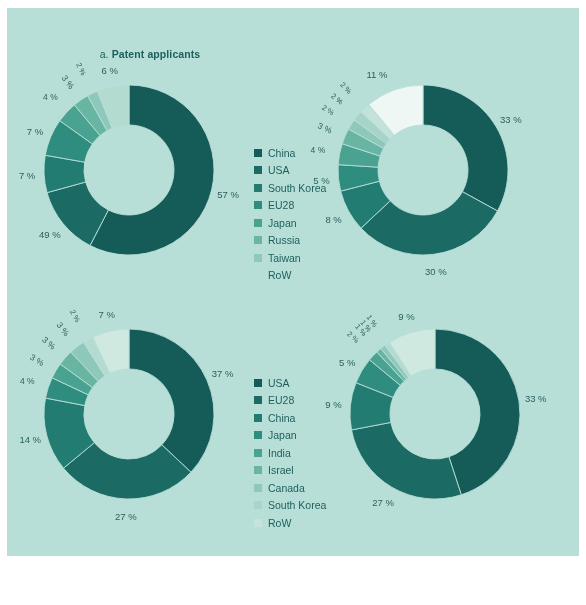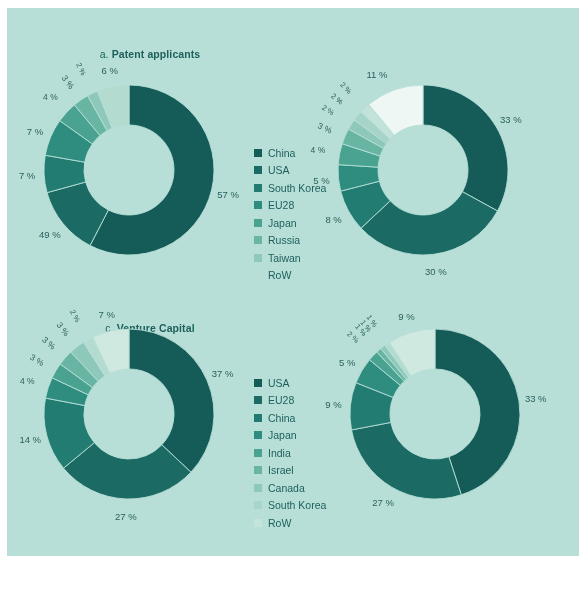--- a/index.html
+++ b/index.html
@@ -207,24 +207,20 @@
           <div class="pct-label sm" style="left: -5.10474px; top: 79.9502px;">4 %</div>
           <div class="pct-label sm" style="left: 1.80025px; top: 57.5052px; transform: translate(-50%, -50%) rotate(23.4deg);">3 %</div>
           <div class="pct-label tiny" style="left: 5.43527px; top: 39.9874px; transform: translate(-50%, -50%) rotate(32.4deg);">2 %</div>
           <div class="pct-label tiny" style="left: 13.7025px; top: 28.6085px; transform: translate(-50%, -50%) rotate(39.6deg);">2 %</div>
           <div class="pct-label tiny" style="left: 23.3307px; top: 18.3555px; transform: translate(-50%, -50%) rotate(46.8deg);">2 %</div>
           <div class="pct-label" style="left: 54px; top: 4.03016px;">11 %</div>
         </div>
     </div>
 
     <div class="quad q-c">
-      <div class="chart-title">
-        <span class="tt-letter">c.</span>
-        <span class="tt-name">Venture Capital</span>
-      </div>
       <div class="donut-wrap">
         <svg class="donut-svg" width="200" height="200" viewBox="0 0 200 200">
             <path d="M 100 15 A 85 85 0 0 1 161.96233333082 158.18650400393852 L 132.80358823396352 130.80461976679098 A 45 45 0 0 0 100 55 Z" fill="#155c58" stroke="#b7dfd7" stroke-width="0.9"></path>
             <path d="M 161.96233333082 158.18650400393852 A 85 85 0 0 1 34.50637436405795 154.18103912863867 L 65.3269040750895 128.68407953869107 A 45 45 0 0 0 132.80358823396352 130.80461976679098 Z" fill="#1b6b64" stroke="#b7dfd7" stroke-width="0.9"></path>
             <path d="M 34.50637436405795 154.18103912863867 A 85 85 0 0 1 16.505583688061435 84.07258826021351 L 55.797073717208995 91.56784084364244 A 45 45 0 0 0 65.3269040750895 128.68407953869107 Z" fill="#237c72" stroke="#b7dfd7" stroke-width="0.9"></path>
             <path d="M 16.505583688061435 84.07258826021351 A 85 85 0 0 1 23.089700540388307 63.80876021696889 L 59.2827826390291 80.83993187957176 A 45 45 0 0 0 55.797073717208995 91.56784084364244 Z" fill="#2f8d7f" stroke="#b7dfd7" stroke-width="0.9"></path>
             <path d="M 23.089700540388307 63.80876021696889 A 85 85 0 0 1 31.233555478129418 50.03825355513986 L 63.59423525312734 73.54966364683875 A 45 45 0 0 0 59.2827826390291 80.83993187957176 Z" fill="#4aa291" stroke="#b7dfd7" stroke-width="0.9"></path>
             <path d="M 31.233555478129418 50.03825355513986 A 85 85 0 0 1 41.81349599606141 38.03766666918006 L 69.19538023320898 67.1964117660365 A 45 45 0 0 0 63.59423525312734 73.54966364683875 Z" fill="#69b5a4" stroke="#b7dfd7" stroke-width="0.9"></path>
             <path d="M 41.81349599606141 38.03766666918006 A 85 85 0 0 1 54.454722426785246 28.232126332328733 L 75.88779422594513 62.00524335240933 A 45 45 0 0 0 69.19538023320898 67.1964117660365 Z" fill="#8dc8ba" stroke="#b7dfd7" stroke-width="0.9"></path>
             <path d="M 54.454722426785246 28.232126332328733 A 85 85 0 0 1 63.80876021696873 23.089700540388378 L 80.83993187957168 59.28278263902914 A 45 45 0 0 0 75.88779422594513 62.00524335240933 Z" fill="#b3dbd0" stroke="#b7dfd7" stroke-width="0.9"></path>

